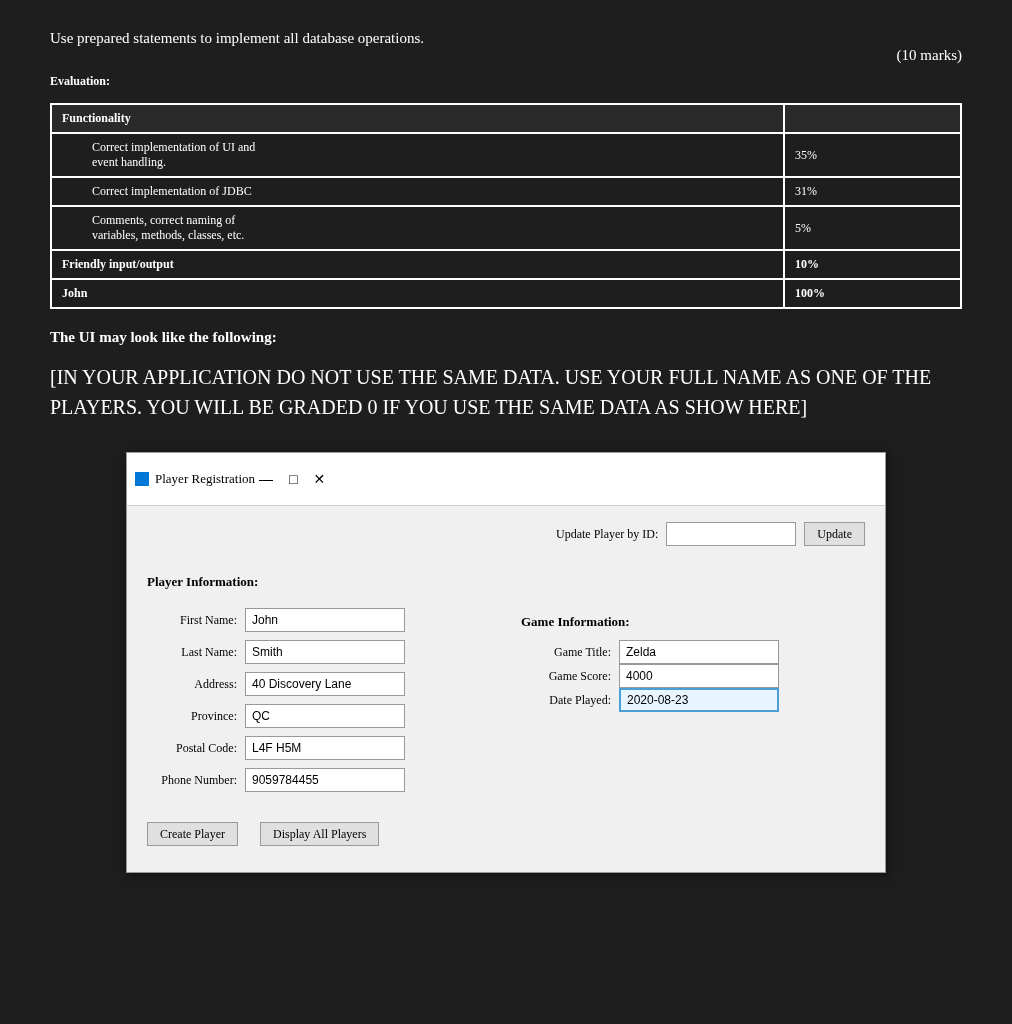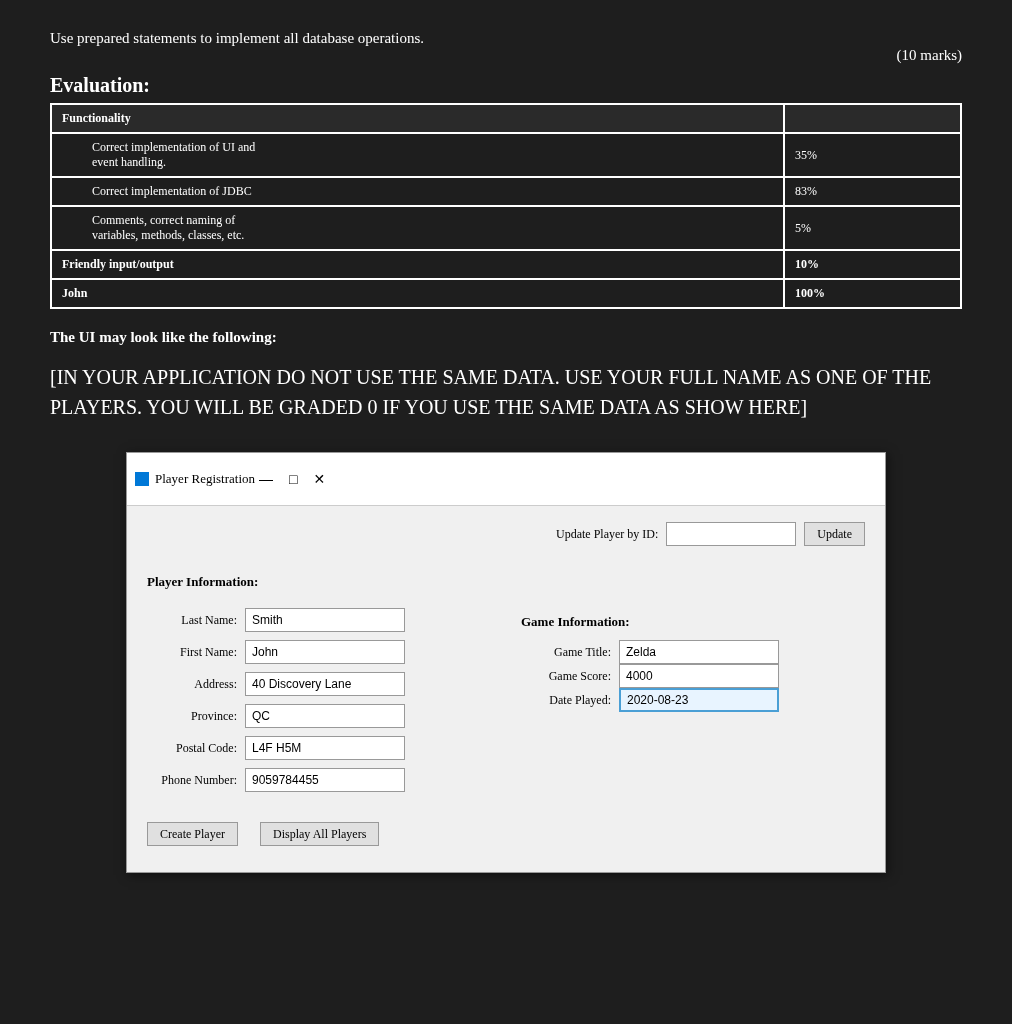--- a/index.html
+++ b/index.html
@@ -18,22 +18,22 @@
     }
 
     .marks {
       text-align: right;
       font-size: 15px;
       margin-bottom: 10px;
     }
 
     .eval-label {
       font-weight: bold;
-      font-size: 20px;
-      margin-bottom: 6px;
+      font-size: 12px;
+      margin-bottom: 14px;
     }
 
     table.eval-table {
       width: 100%;
       border-collapse: collapse;
       margin-bottom: 20px;
       color: #ffffff;
     }
 
     table.eval-table th,
@@ -237,21 +237,21 @@
       <th></th>
     </tr>
   </thead>
   <tbody>
     <tr class="indent">
       <td>Correct implementation of UI and<br>event handling.</td>
       <td>35%</td>
     </tr>
     <tr class="indent">
       <td>Correct implementation of JDBC</td>
-      <td>83%</td>
+      <td>31%</td>
     </tr>
     <tr class="indent">
       <td>Comments, correct naming of<br>variables, methods, classes, etc.</td>
       <td>5%</td>
     </tr>
     <tr class="bold-row">
       <td><strong>Friendly input/output</strong></td>
       <td>10%</td>
     </tr>
     <tr class="bold-row">
@@ -289,26 +289,26 @@
           <button class="btn">Update</button>
         </div>
       </div>
 
       <div class="form-grid">
 
         <div class="left-panel">
           <p class="section-header">Player Information:</p>
 
           <div class="form-row">
+            <span class="form-label">First Name:</span>
+            <input class="form-input" type="text" value="John" style="">
+          </div>
+          <div class="form-row">
             <span class="form-label">Last Name:</span>
             <input class="form-input" type="text" value="Smith" style="">
-          </div>
-          <div class="form-row">
-            <span class="form-label">First Name:</span>
-            <input class="form-input" type="text" value="John" style="">
           </div>
           <div class="form-row">
             <span class="form-label">Address:</span>
             <input class="form-input" type="text" value="40 Discovery Lane" style="">
           </div>
           <div class="form-row">
             <span class="form-label">Province:</span>
             <input class="form-input" type="text" value="QC" style="">
           </div>
           <div class="form-row">

